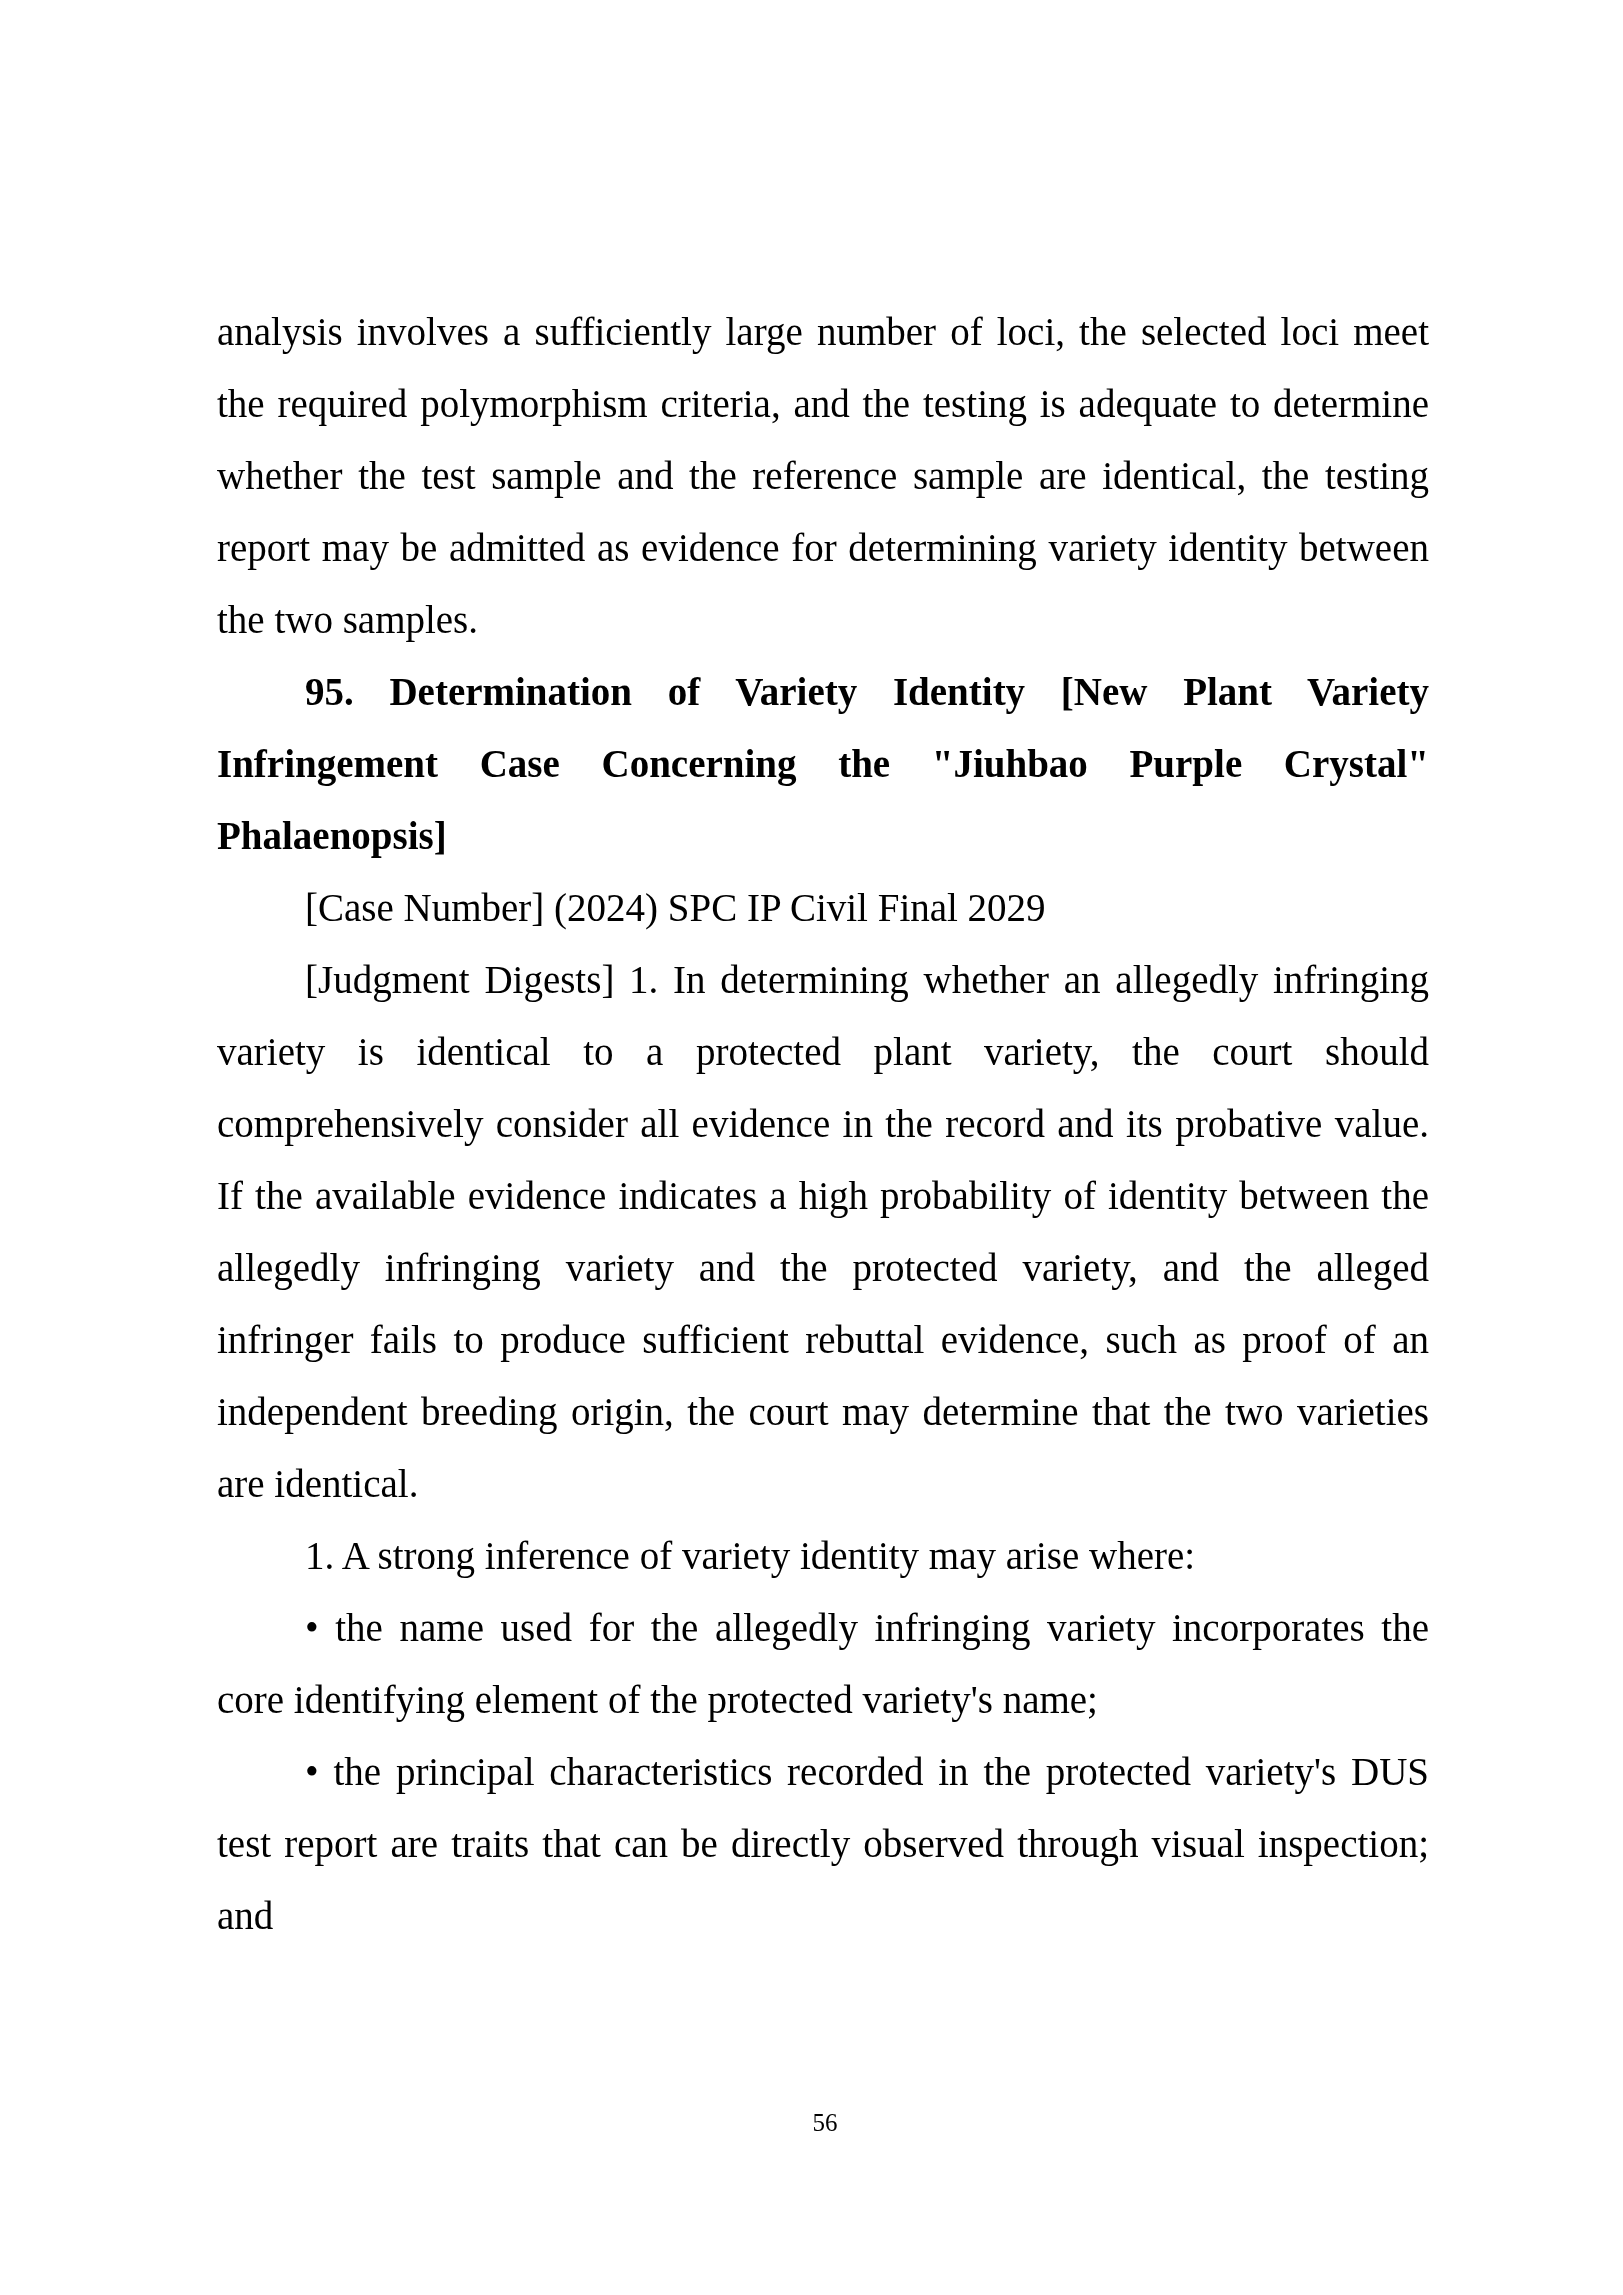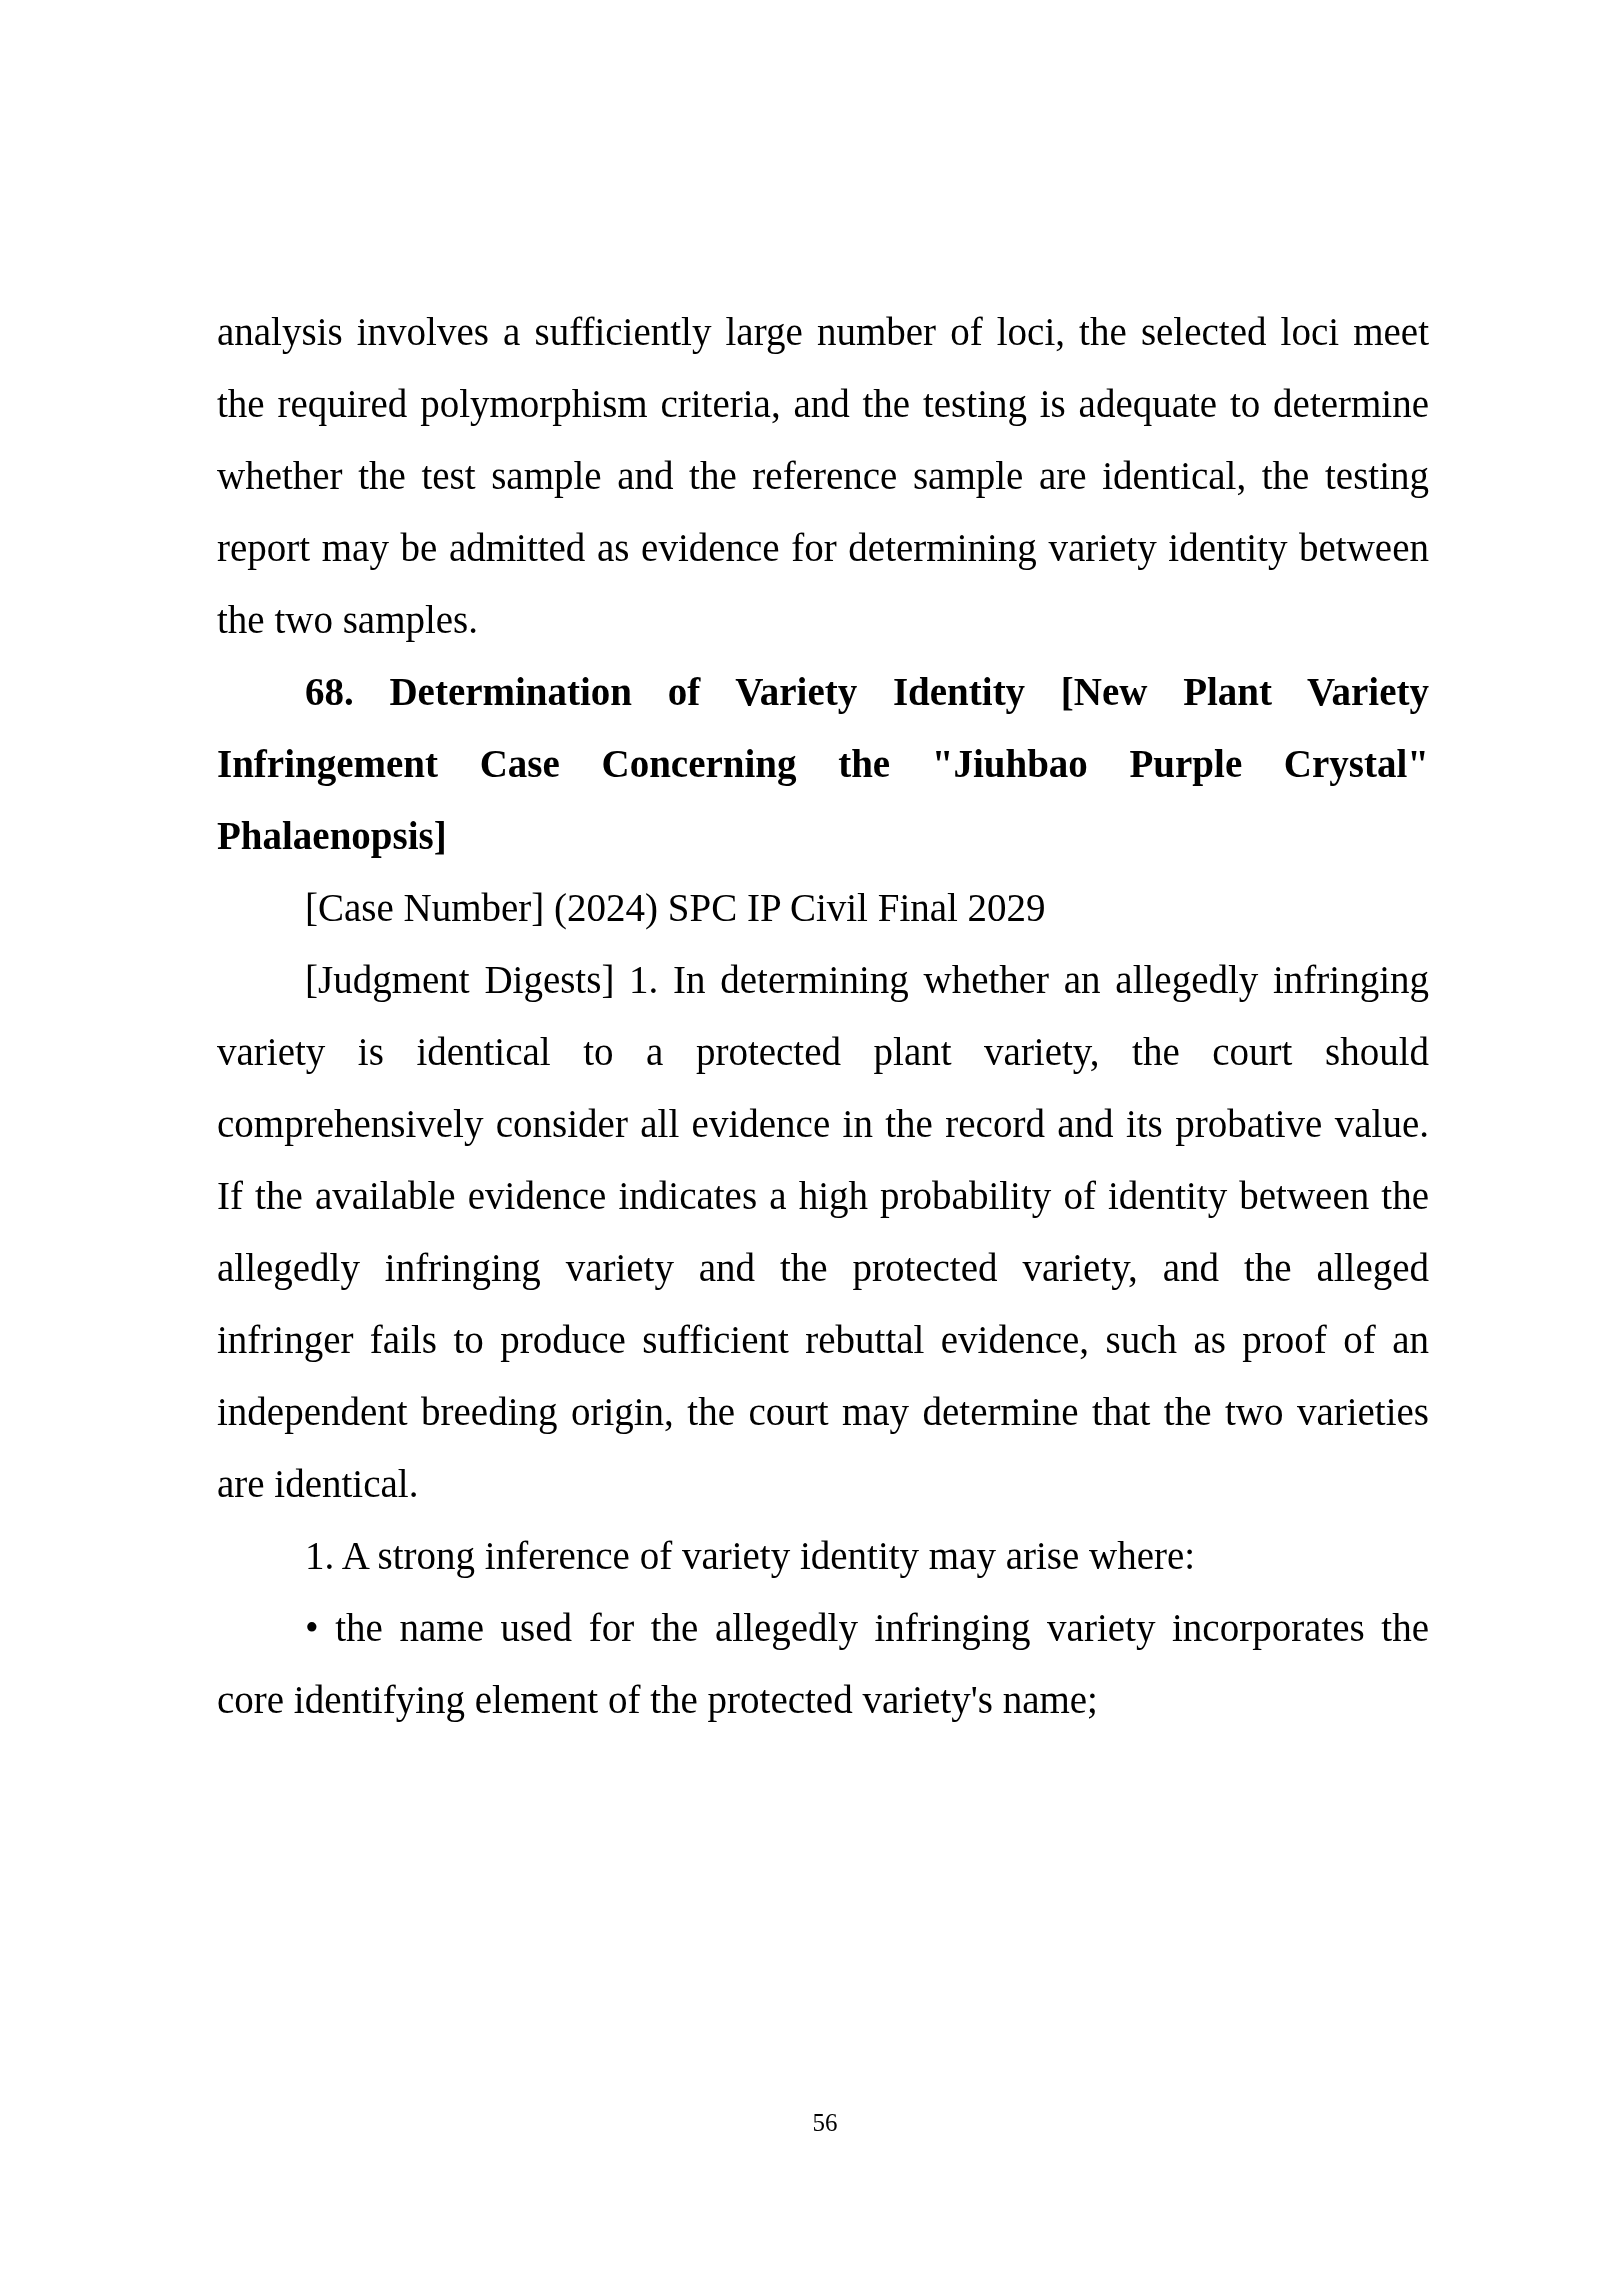--- a/index.html
+++ b/index.html
@@ -19,21 +19,22 @@
     font-family:"Liberation Serif", serif; font-size:25px; color:#000;
     padding-left:25px; box-sizing:border-box;
   }
 </style>
 </head>
 <body>
 
 <div class="page">
   <div class="body-text">
     <p class="last-left">analysis involves a sufficiently large number of loci, the selected loci meet the required polymorphism criteria, and the testing is adequate to determine whether the test sample and the reference sample are identical, the testing report may be admitted as evidence for determining variety identity between the two samples.</p>
-    <p class="indent bold last-left">68. Determination of Variety Identity [New Plant Variety Infringement Case Concerning the "Jiuhbao Purple Crystal" Phalaenopsis]</p>
+    <p class="indent bold last-left">95. Determination of Variety Identity [New Plant Variety Infringement Case Concerning the "Jiuhbao Purple Crystal" Phalaenopsis]</p>
     <p class="indent last-left">[Case Number] (2024) SPC IP Civil Final 2029</p>
     <p class="indent last-left">[Judgment Digests] 1. In determining whether an allegedly infringing variety is identical to a protected plant variety, the court should comprehensively consider all evidence in the record and its probative value. If the available evidence indicates a high probability of identity between the allegedly infringing variety and the protected variety, and the alleged infringer fails to produce sufficient rebuttal evidence, such as proof of an independent breeding origin, the court may determine that the two varieties are identical.</p>
     <p class="indent last-left">1. A strong inference of variety identity may arise where:</p>
     <p class="indent last-left"><span>•</span> <span>the name used for the allegedly infringing variety incorporates the core identifying element of the protected variety's name;</span></p>
+    <p class="indent last-left"><span>•</span> <span>the principal characteristics recorded in the protected variety's DUS test report are traits that can be directly observed through visual inspection; and</span></p>
   </div>
   <div class="page-number">56</div>
 </div>
 
 
 </body></html>

